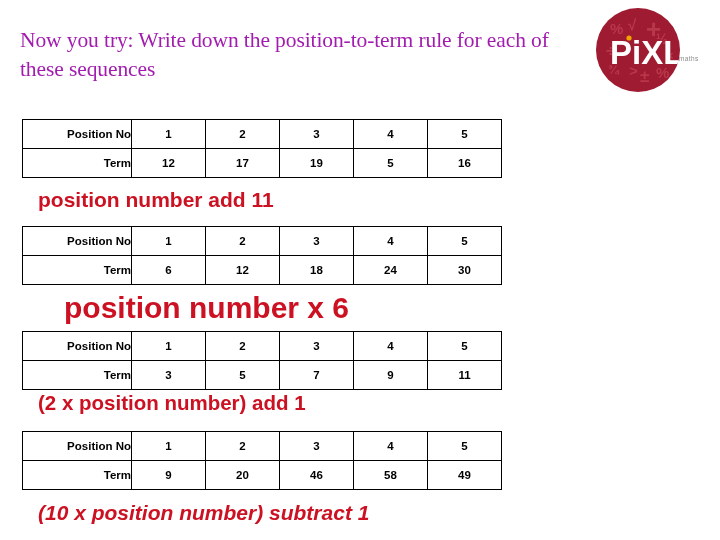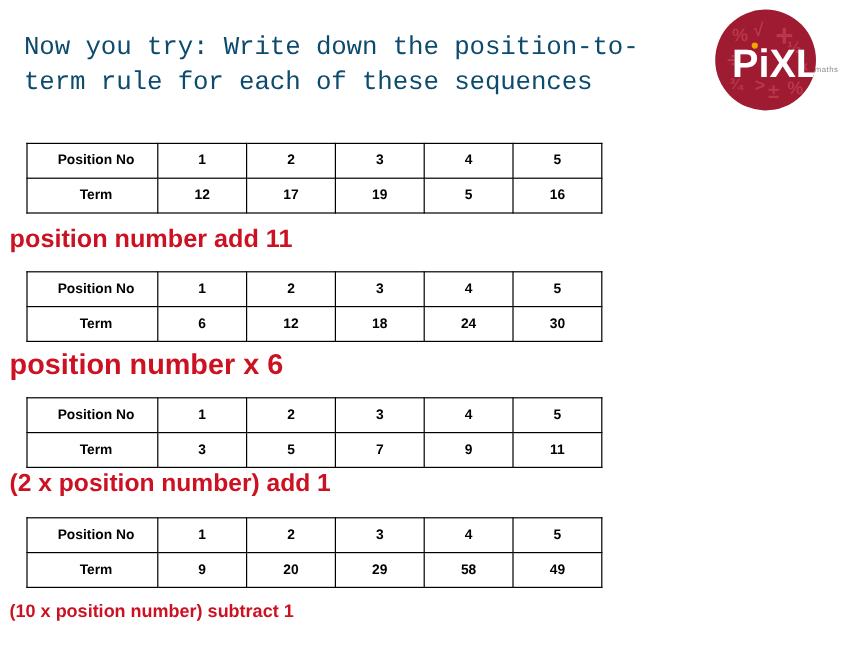--- a/index.html
+++ b/index.html
@@ -14,25 +14,25 @@
     overflow: hidden;
     position: relative;
   }
 
   
   .slide-title {
     position: absolute;
     left: 20px;
     top: 26px;
     width: 530px;
-    font-family: Liberation Mono, monospace;
+    font-family: Liberation Serif, serif;
     font-weight: 300;
     font-size: 21.5px;
     line-height: 29px;
-    color: #0c4a6e;
+    color: #a21caf;
     letter-spacing: -0.1px;
     white-space: pre-line;
   }
 
   
   .logo-wrap {
     position: absolute;
     left: 596px;
     top: 8px;
     width: 110px;
@@ -73,44 +73,44 @@
     height: 28px;
     font-family: "Liberation Sans", sans-serif;
     font-size: 11.5px;
     font-weight: bold;
     color: #000000;
     text-align: center;
     vertical-align: middle;
     padding: 0;
   }
   table.seq-table td.rowlabel {
-    text-align: center;
+    text-align: right;
     padding-left: 6px;
     width: 102px;
   }
 
   
   #table-1 { top: 119px; }
   #table-2 { top: 226px; }
   #table-3 { top: 331px; }
   #table-4 { top: 431px; }
 
   
   .answer {
     position: absolute;
-    left: 8px;
+    left: 38px;
     font-family: "Liberation Sans", sans-serif;
     font-weight: bold;
     color: #cc1122;
     white-space: nowrap;
   }
   #answer-1 { top: 188px; font-size: 21px; }
-  #answer-2 { top: 291px; font-size: 24px; }
+  #answer-2 { top: 291px; font-size: 30px; margin-left: 26px; }
   #answer-3 { top: 391px; font-size: 20.5px; text-align: center; }
-  #answer-4 { top: 501px; font-size: 15px; }
+  #answer-4 { top: 501px; font-size: 21px; font-style: italic; }
 </style>
 </head>
 <body>
 
 <div class="slide-title">Now you try: Write down the position-to-term rule for each of these sequences</div>
 
 <div class="logo-wrap">
   <div class="logo-ellipse">
     <svg width="84" height="84" viewBox="0 0 84 84" aria-hidden="true">
       <g fill="#b8384a" font-family="Liberation Sans, sans-serif" font-weight="bold">
@@ -208,20 +208,20 @@
     <td>1</td>
     <td>2</td>
     <td>3</td>
     <td>4</td>
     <td>5</td>
   </tr>
   <tr>
     <td class="rowlabel">Term</td>
     <td>9</td>
     <td>20</td>
-    <td>29</td>
+    <td>46</td>
     <td>58</td>
     <td>49</td>
   </tr>
 </tbody>
   </table>
 
 <div class="answer" id="answer-4">(10 x position number) subtract 1</div>
 
 </body></html>

